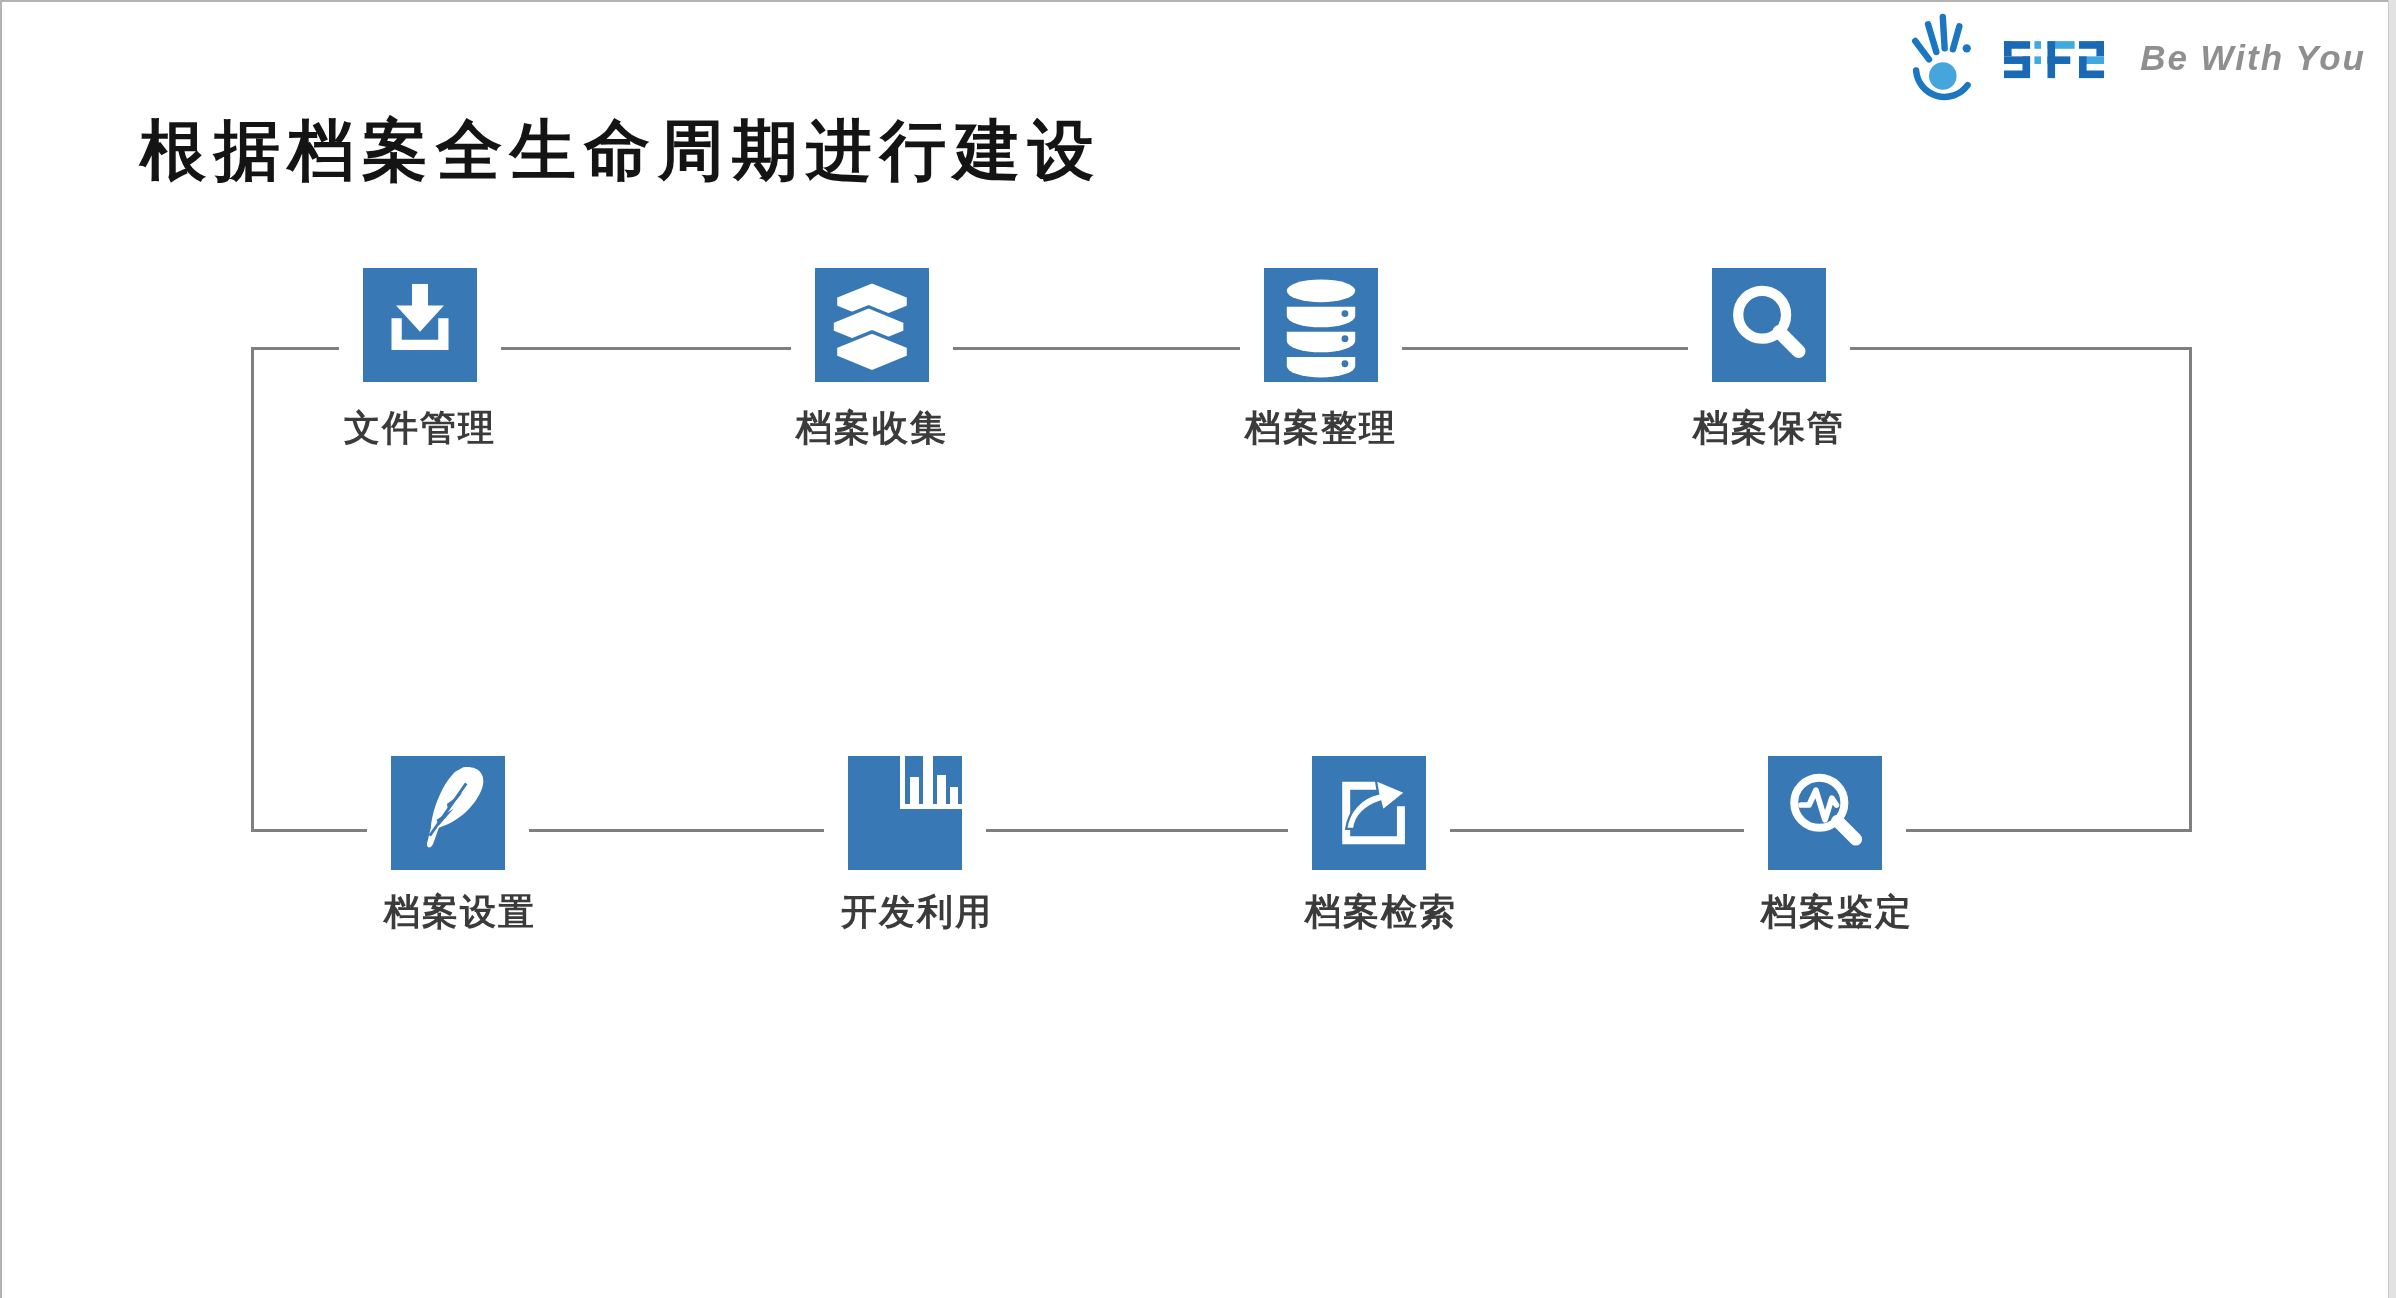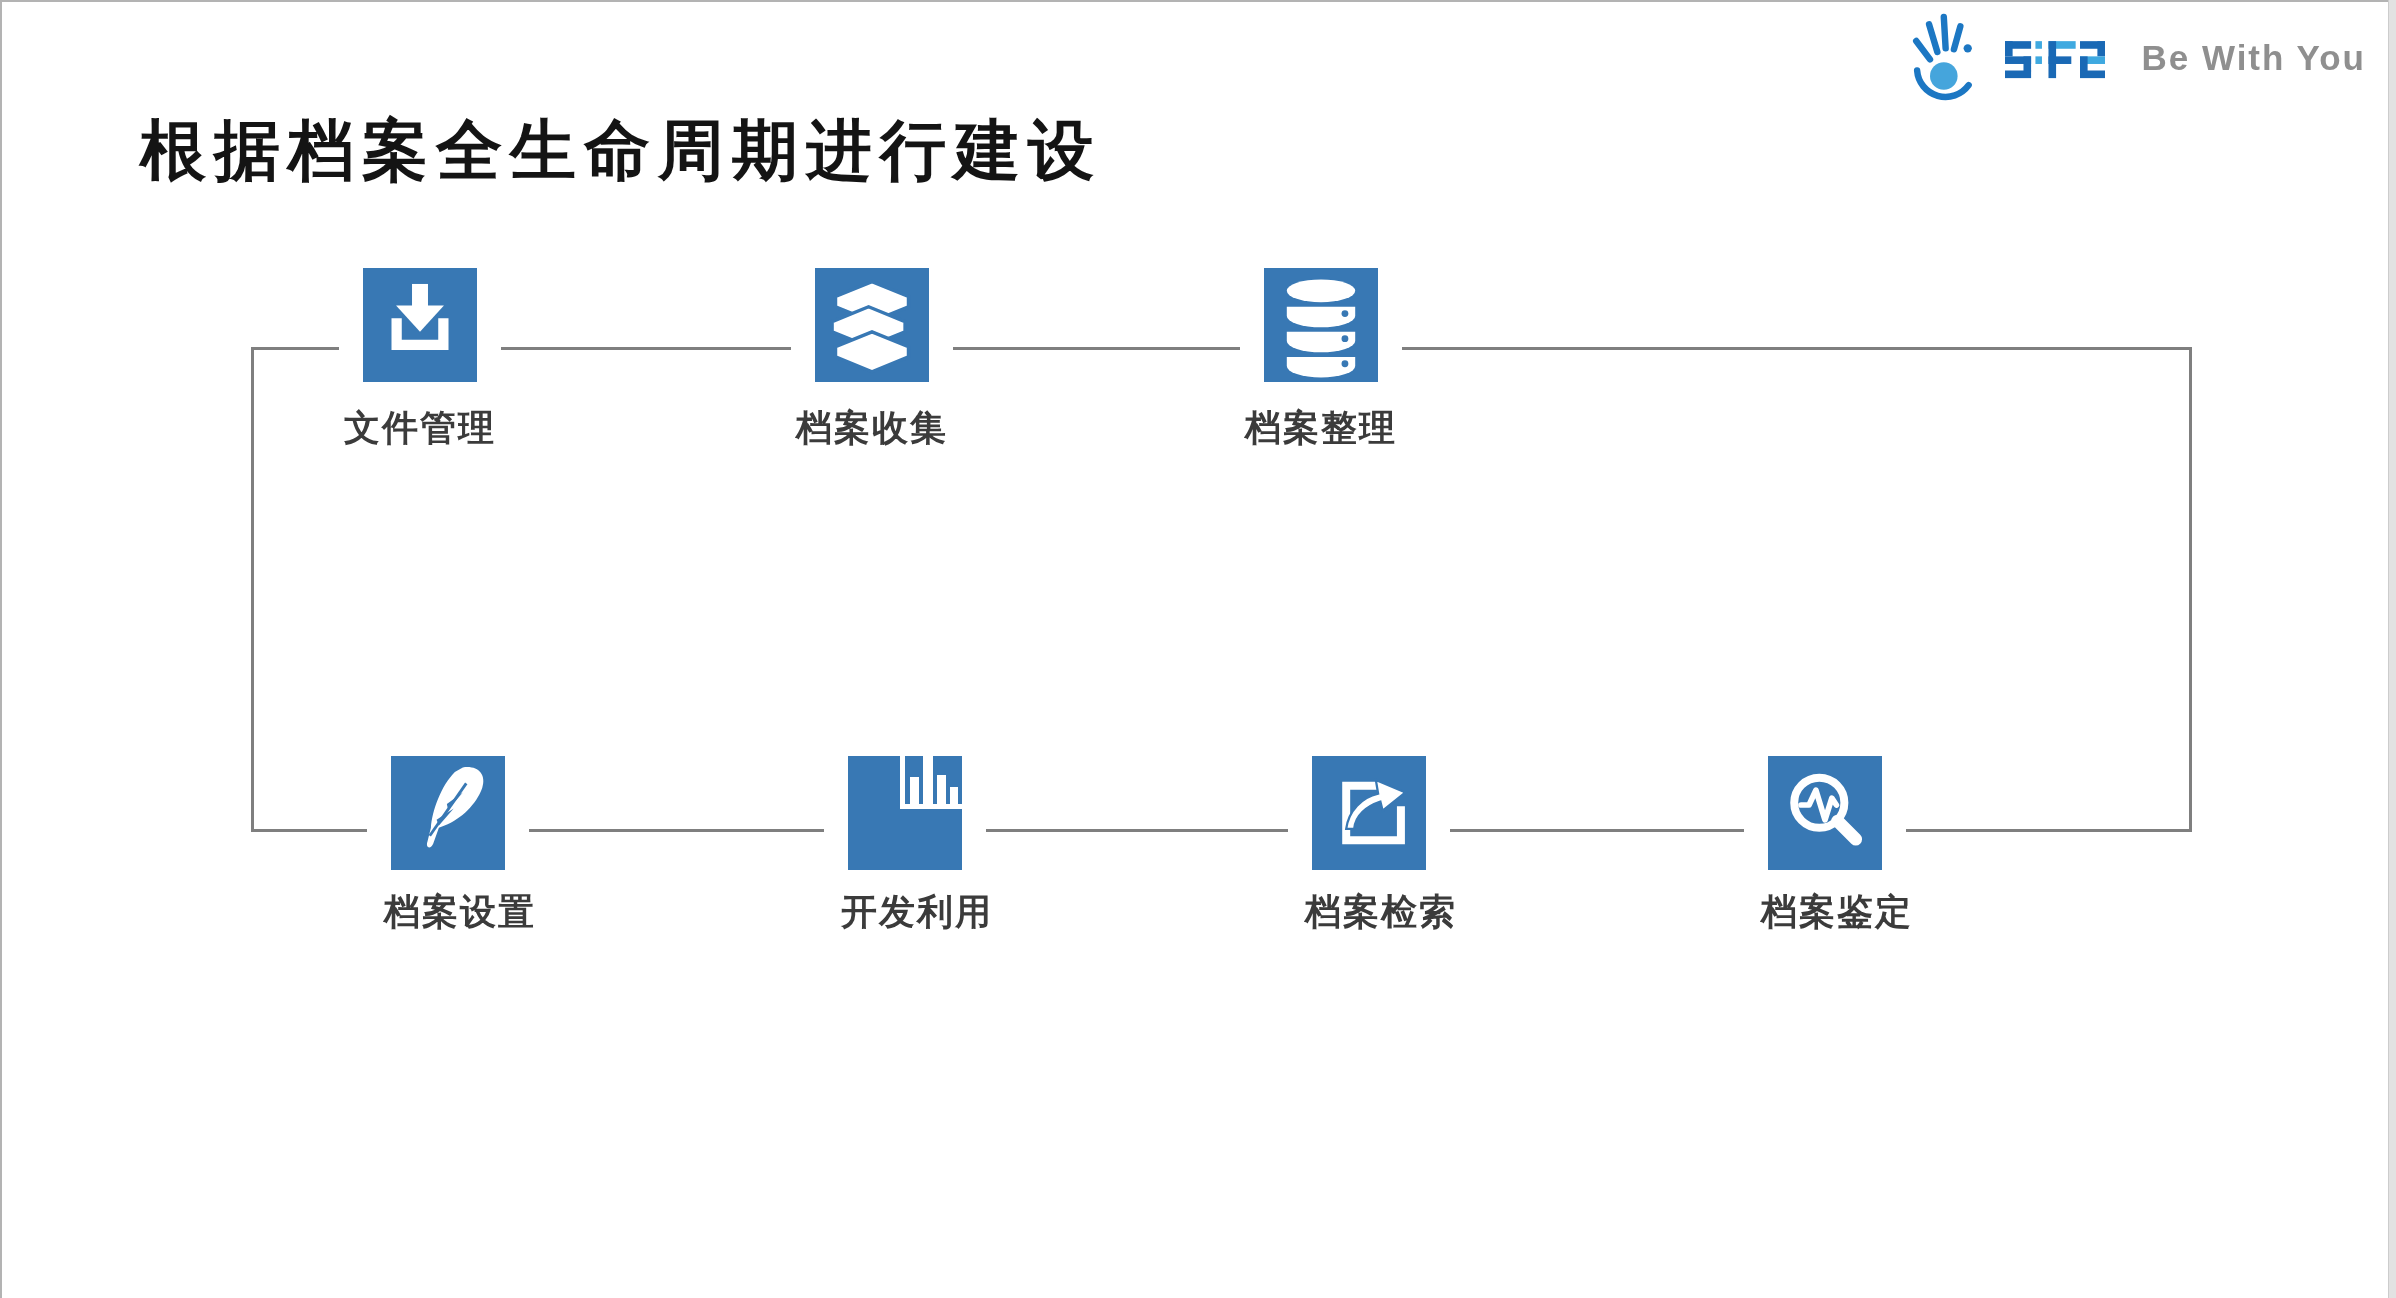--- a/index.html
+++ b/index.html
@@ -12,21 +12,21 @@
   .edge-left{position:absolute;left:0;top:0;width:2px;height:1298px;background:#b3b3b3;}
   .scrollbar{position:absolute;right:0;top:0;width:7px;height:1298px;background:#e2e2e2;border-left:1px solid #cccccc;}
 
   
   .slide-title{
     position:absolute;left:140px;top:106px;margin:0;
     font-size:66px;font-weight:bold;color:#141414;letter-spacing:8px;white-space:nowrap;
   }
 
   
-  .brand{position:absolute;top:8px;right:30px;height:100px;display:flex;align-items:center;}
+  .brand{position:absolute;top:8px;right:30px;height:100px;display:flex;align-items:center;font-style:italic;}
   .brand .hand{margin-right:6px;}
   .brand .tagline{
     margin-left:36px;font-size:35px;font-weight:bold;color:#8f8f8f;letter-spacing:2px;white-space:nowrap;
   }
 
   
   .diagram{position:absolute;left:0;top:0;width:2152px;height:1298px;}
   .loop-line{
     position:absolute;left:251px;top:347px;width:1935px;height:479px;
     border:3px solid #7f7f7f;
@@ -119,20 +119,29 @@
         <path d="M20,56 h60 v8 a30,10 0 0 1 -60 0 z" fill="#fff"></path>
         <path d="M20,78 h60 v8 a30,10 0 0 1 -60 0 z" fill="#fff"></path>
         <circle cx="71" cy="40" r="3" fill="#3878b4"></circle>
         <circle cx="71" cy="62" r="3" fill="#3878b4"></circle>
         <circle cx="71" cy="84" r="3" fill="#3878b4"></circle>
       </svg>
     </div>
     <div class="node-label">档案整理</div>
   </div>
 
+  <div class="node" style="left:1688px;top:268px;">
+    <div class="icon-box">
+      <svg class="fit" viewBox="0 0 100 100">
+        <circle cx="44" cy="41" r="21" fill="none" stroke="#fff" stroke-width="9"></circle>
+        <line x1="59" y1="56" x2="76" y2="73" stroke="#fff" stroke-width="12" stroke-linecap="round"></line>
+      </svg>
+    </div>
+    <div class="node-label">档案保管</div>
+  </div>
 
   <div class="node bottom" style="left:367px;top:756px;">
     <div class="icon-box">
       <svg class="fit" viewBox="0 0 100 100">
         <path d="M63,10 C76,8 84,16 80,28 C75,42 62,55 47,61 L42,63 L37,77 C35,82 30,81 32,75 L35,63 C36,48 44,26 56,14 Z" fill="#fff"></path>
         <line x1="34" y1="70" x2="66" y2="24" stroke="#3878b4" stroke-width="2.5"></line>
         <polygon points="40,56 55,46 42,61" fill="#3878b4"></polygon>
         <polygon points="49,42 63,32 50,47" fill="#3878b4"></polygon>
       </svg>
     </div>

